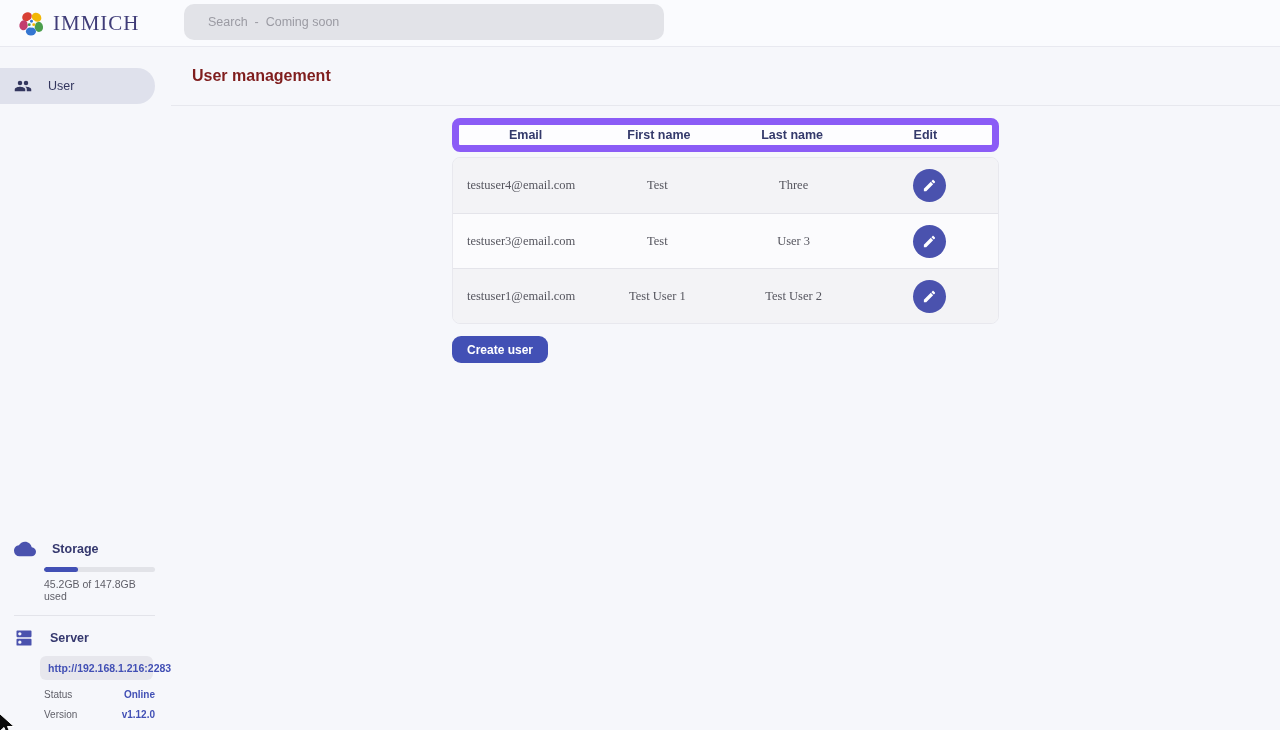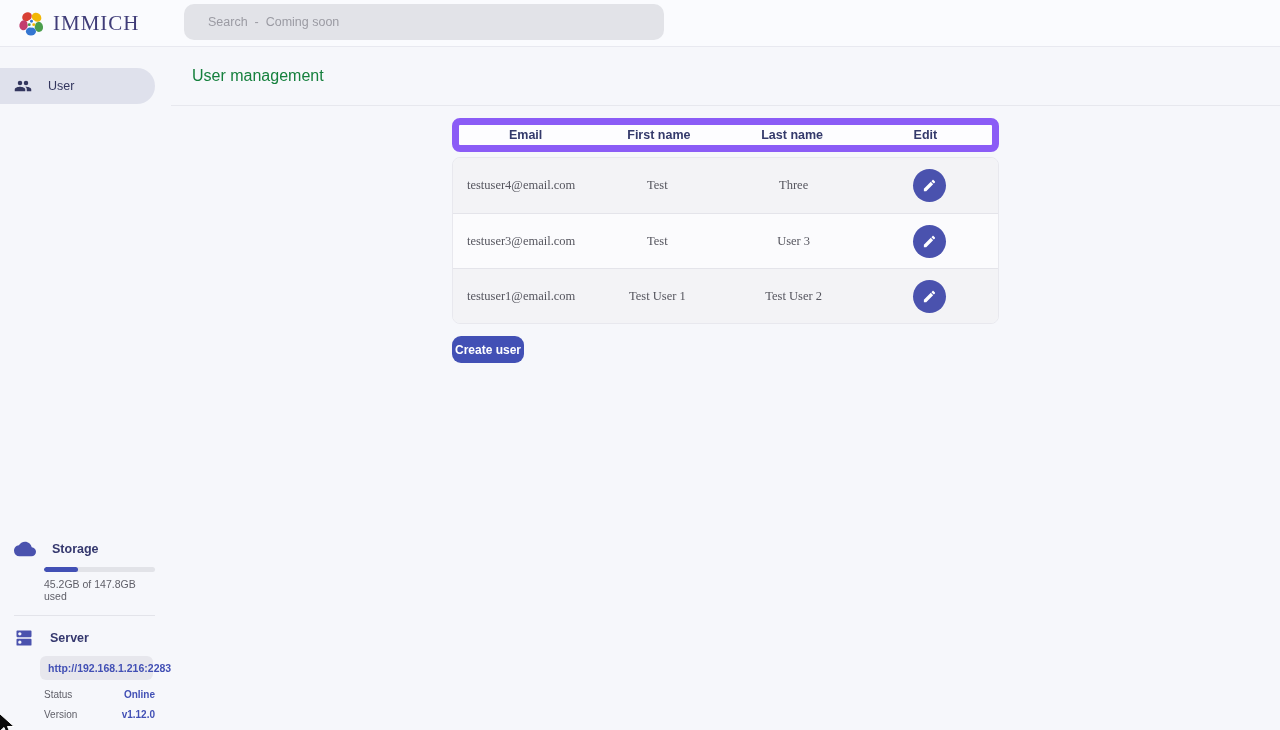--- a/index.html
+++ b/index.html
@@ -116,21 +116,21 @@
   .kv-value { color:#4250b5; font-weight:bold; }
 
   
   .page-header {
     height:59px;
     display:flex;
     align-items:center;
     padding-left:21px;
     border-bottom:1px solid #e7e8ee;
   }
-  .page-title { font-size:16px; font-weight:normal; color:#15803d; }
+  .page-title { font-size:16px; font-weight:bold; color:#7f1d1d; }
 
   .section { width:547px; margin:12px auto 0; }
   .section-label {
     font-size:11px;
     font-weight:bold;
     letter-spacing:1.5px;
     color:#77767f;
     margin-bottom:12px;
   }
   .table-header {
@@ -172,21 +172,21 @@
     border:none;
     margin:0 auto;
     display:flex;
     align-items:center;
     justify-content:center;
     cursor:pointer;
   }
   .create-btn {
     margin-top:12px;
     height:27px;
-    padding:0 3px;
+    padding:0 15px;
     border:none;
     border-radius:9px;
     background:#4250b5;
     color:#ffffff;
     font-size:12px;
     font-weight:bold;
     font-family:"Liberation Sans", sans-serif;
     cursor:pointer;
   }
 

